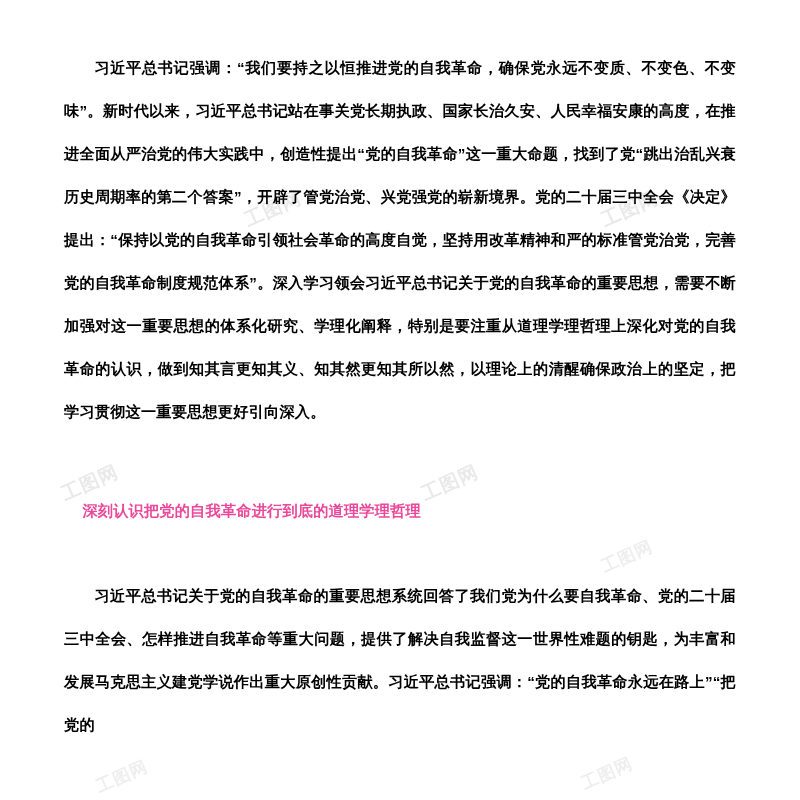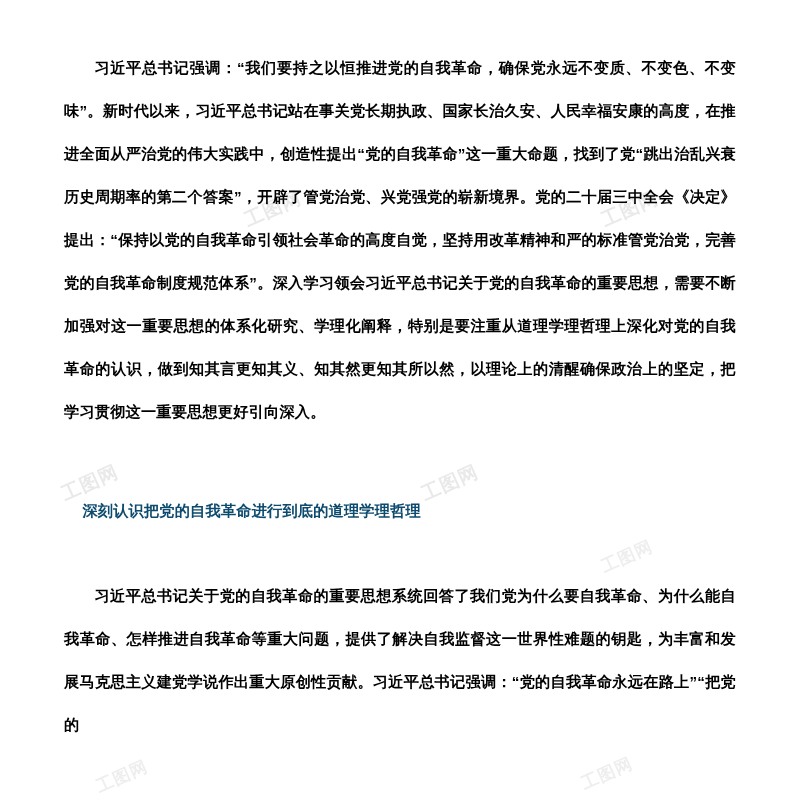--- a/index.html
+++ b/index.html
@@ -37,21 +37,21 @@
     text-indent: 2em;
     font-weight: 600;
     color: #000;
   }
   .heading {
     margin: 0;
     font-size: 15.2px;
     font-weight: 700;
     text-indent: 2em;
     line-height: 43px;
-    color: #0c4a6e;
+    color: #ec4899;
   }
   .spacer-sm { height: 30px; }
   .spacer-md { height: 44px; }
 
   
   .watermark-layer {
     position: absolute;
     inset: 0;
     z-index: 1;
     pointer-events: none;
@@ -85,16 +85,16 @@
     <span class="wm wm-small" style="left:600px; top:545px;">工图网</span>
     <span class="wm wm-small" style="left:95px; top:765px;">工图网</span>
     <span class="wm wm-small" style="left:580px; top:762px;">工图网</span>
   </div>
 
   <div class="doc-body">
     <p class="para">习近平总书记强调：“我们要持之以恒推进党的自我革命，确保党永远不变质、不变色、不变味”。新时代以来，习近平总书记站在事关党长期执政、国家长治久安、人民幸福安康的高度，在推进全面从严治党的伟大实践中，创造性提出“党的自我革命”这一重大命题，找到了党“跳出治乱兴衰历史周期率的第二个答案”，开辟了管党治党、兴党强党的崭新境界。党的二十届三中全会《决定》提出：“保持以党的自我革命引领社会革命的高度自觉，坚持用改革精神和严的标准管党治党，完善党的自我革命制度规范体系”。深入学习领会习近平总书记关于党的自我革命的重要思想，需要不断加强对这一重要思想的体系化研究、学理化阐释，特别是要注重从道理学理哲理上深化对党的自我革命的认识，做到知其言更知其义、知其然更知其所以然，以理论上的清醒确保政治上的坚定，把学习贯彻这一重要思想更好引向深入。</p>
     <div class="spacer-md"></div>
     <h2 class="heading">深刻认识把党的自我革命进行到底的道理学理哲理</h2>
     <div class="spacer-sm"></div>
-    <p class="para">习近平总书记关于党的自我革命的重要思想系统回答了我们党为什么要自我革命、为什么能自我革命、怎样推进自我革命等重大问题，提供了解决自我监督这一世界性难题的钥匙，为丰富和发展马克思主义建党学说作出重大原创性贡献。习近平总书记强调：“党的自我革命永远在路上”“把党的</p>
+    <p class="para">习近平总书记关于党的自我革命的重要思想系统回答了我们党为什么要自我革命、党的二十届三中全会、怎样推进自我革命等重大问题，提供了解决自我监督这一世界性难题的钥匙，为丰富和发展马克思主义建党学说作出重大原创性贡献。习近平总书记强调：“党的自我革命永远在路上”“把党的</p>
   </div>
 
 </div>
 
 </body></html>

